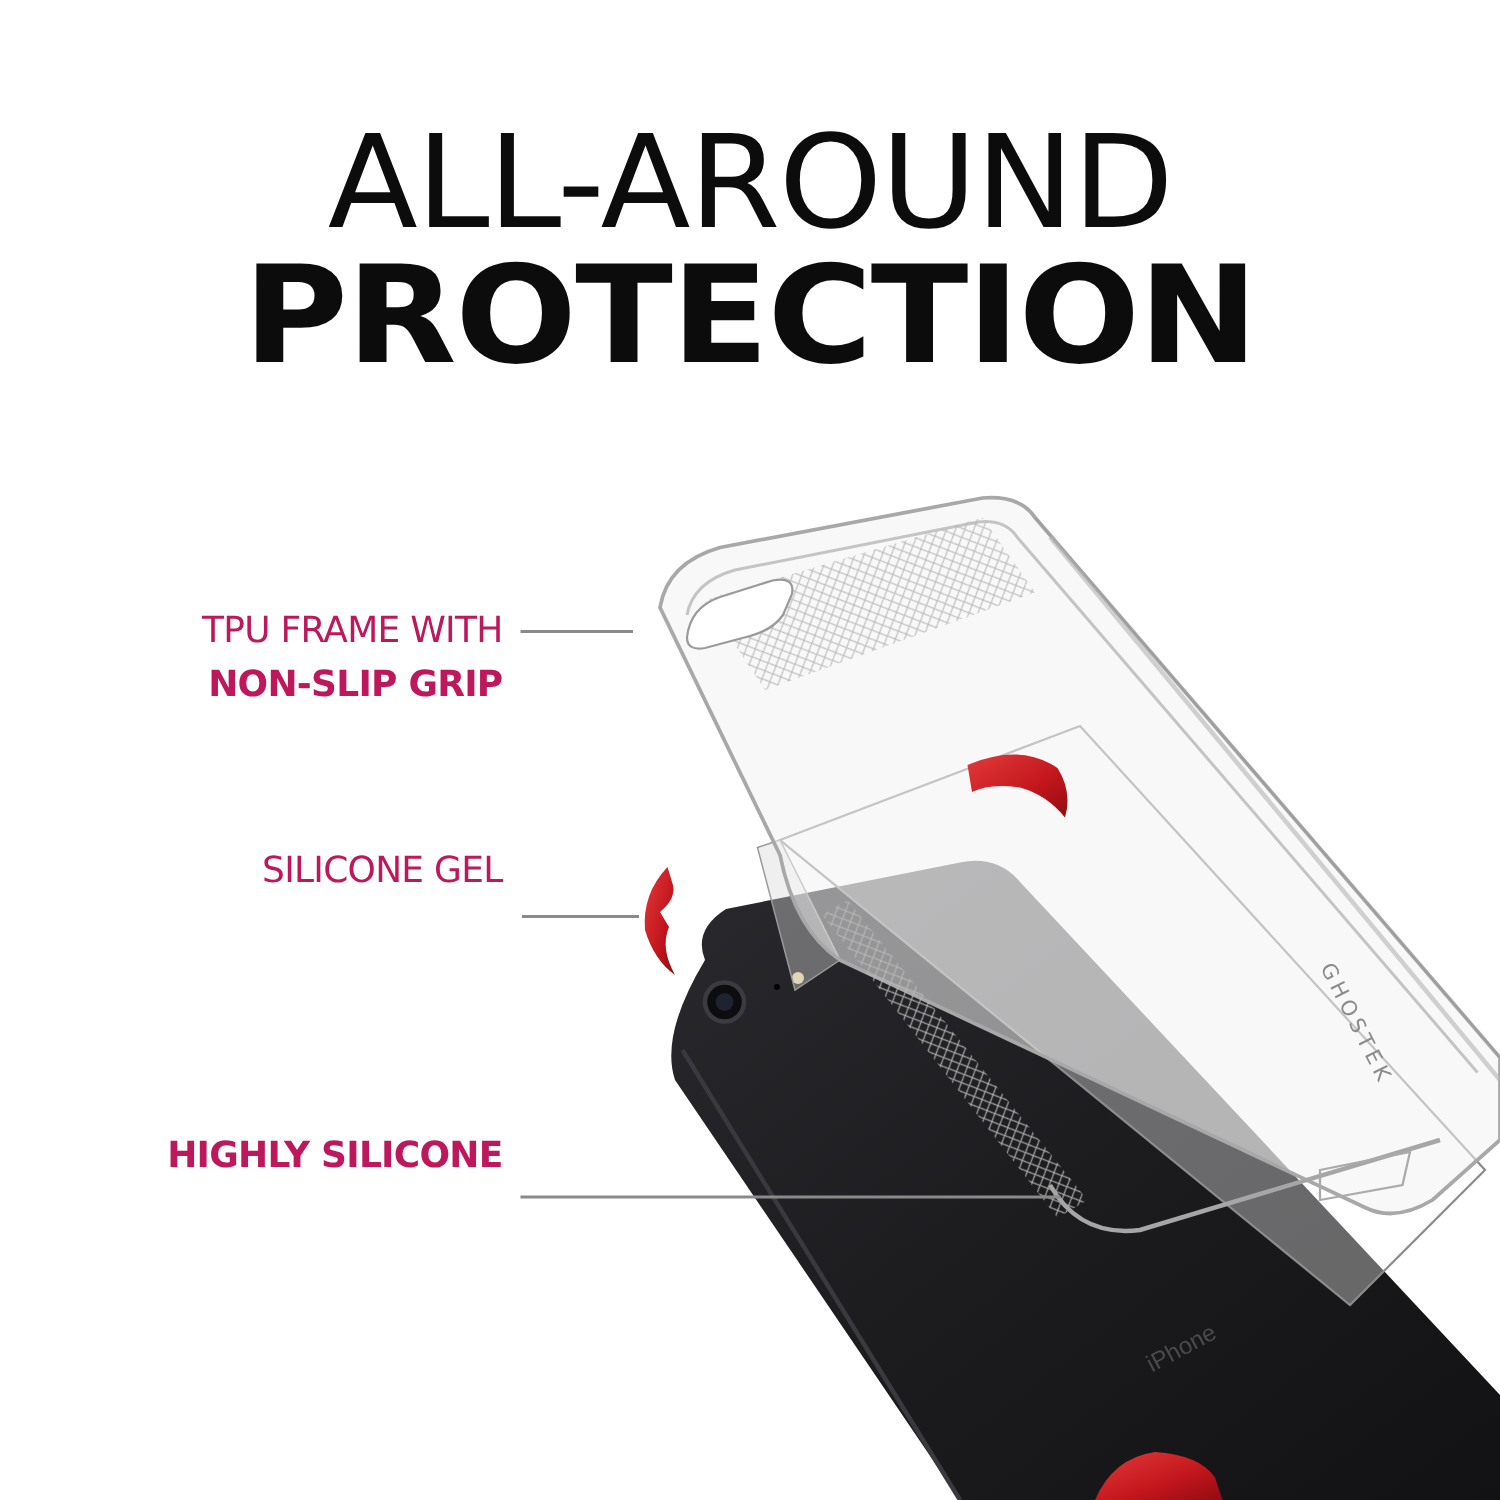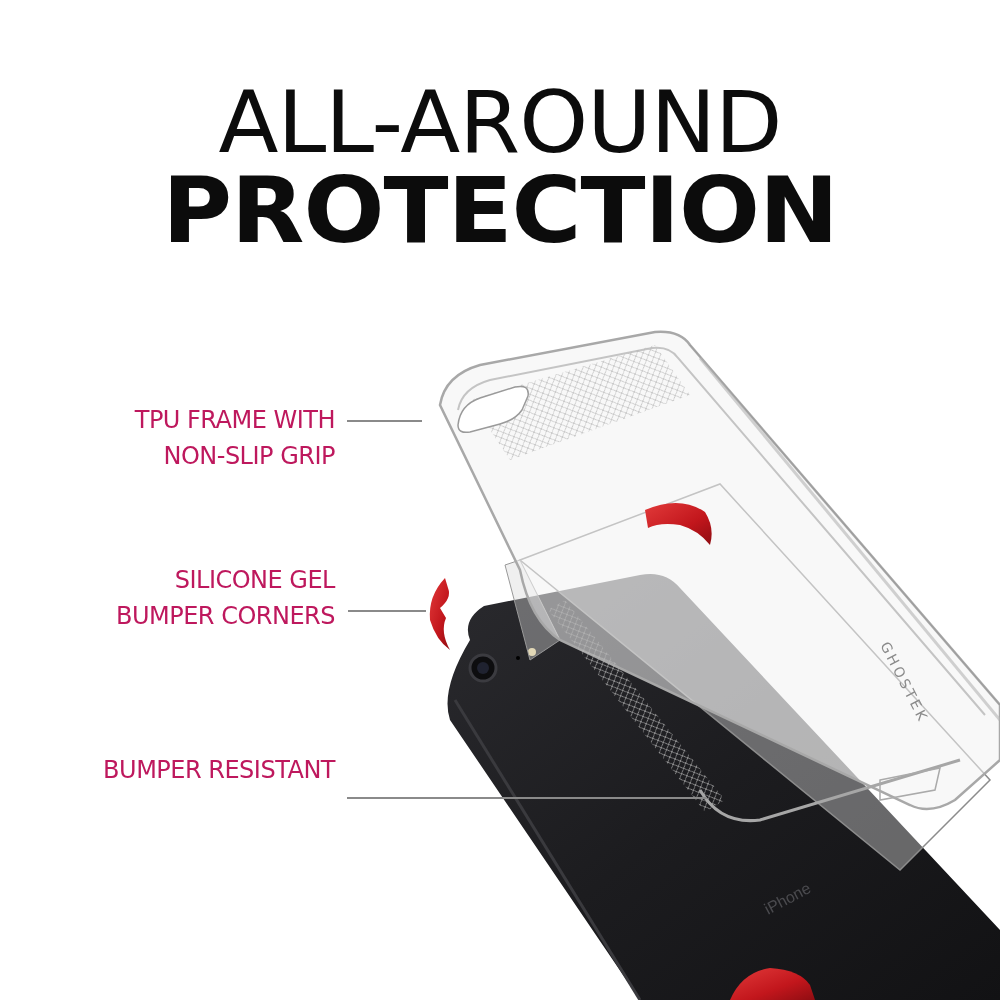--- a/index.html
+++ b/index.html
@@ -2,21 +2,21 @@
 <html><head>
 <meta charset="utf-8">
 <style>
   html, body { margin: 0; padding: 0; background: #ffffff; }
   body { width: 1000px; height: 1000px; position: relative; overflow: hidden; font-family: "DejaVu Sans", "Liberation Sans", sans-serif; color: #111; }
   .headline { position: absolute; left: 0; width: 1000px; text-align: center; color: #0c0c0c; letter-spacing: 1px; }
   .headline-light { top: 72px; font-size: 86px; font-weight: 400; font-family: "DejaVu Sans", sans-serif; transform: scaleX(1.02); letter-spacing: -1px; }
   .headline-bold { top: 158px; font-size: 90px; font-weight: 700; font-family: "DejaVu Sans", sans-serif; letter-spacing: -1px; transform: scaleX(1.06); }
   .callout { position: absolute; right: 665px; text-align: right; font-size: 24px; line-height: 36px; color: #be185d; font-family: "DejaVu Sans", sans-serif; }
   .callout .light { font-weight: 400; letter-spacing: -0.5px; display: block; }
-  .callout .bold { font-weight: 400; letter-spacing: -0.5px; display: block; }
+  .callout .bold { font-weight: 700; letter-spacing: -0.5px; display: block; }
   .leader { position: absolute; height: 2px; background: #8a8a8a; }
   .art { position: absolute; left: 0; top: 0; width: 1000px; height: 1000px; }
 </style>
 </head>
 <body>
 
 <div class="headline headline-light">ALL-AROUND</div>
 <div class="headline headline-bold">PROTECTION</div>
 
 <svg class="art" viewBox="0 0 1000 1000" xmlns="http://www.w3.org/2000/svg">
@@ -83,18 +83,17 @@
 <div class="leader" style="left:348px; top:610px; width:78px;"></div>
 <div class="leader" style="left:347px; top:797px; width:360px;"></div>
 
 <div class="callout" style="top:402px;">
   <span class="light">TPU FRAME WITH</span>
   <span class="bold">NON-SLIP GRIP</span>
 </div>
 
 <div class="callout" style="top:562px;">
   <span class="light">SILICONE GEL</span>
-  <span class="bold">BUMPER CORNERS</span>
 </div>
 
 <div class="callout" style="top:752px;">
-  <span class="bold">BUMPER RESISTANT</span>
+  <span class="bold">HIGHLY SILICONE</span>
 </div>
 
 </body></html>

